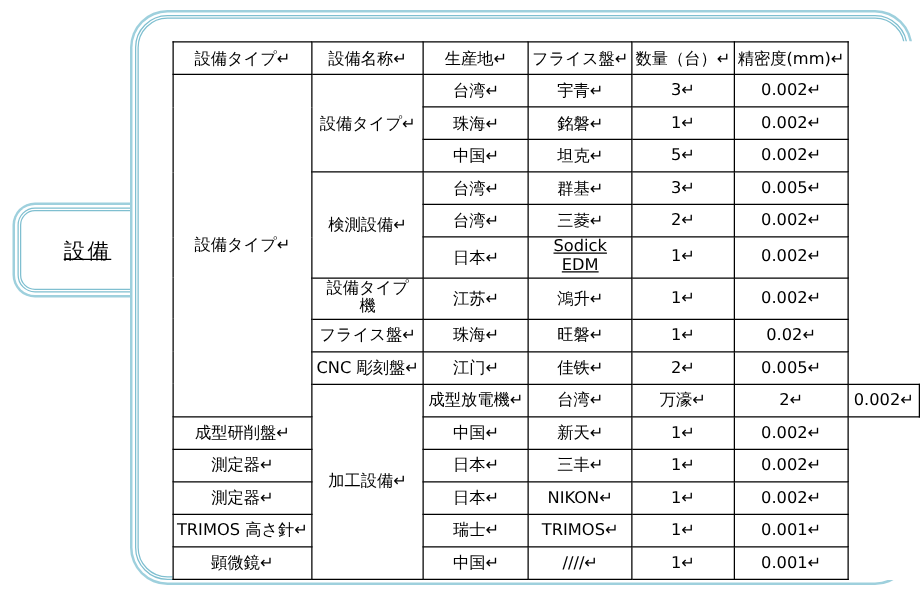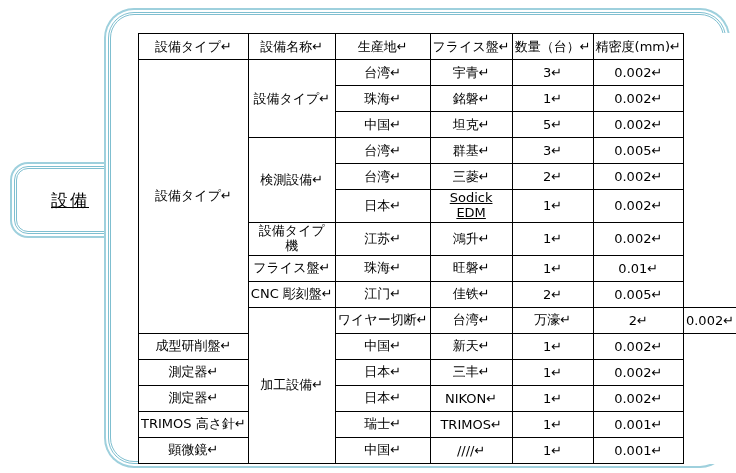--- a/index.html
+++ b/index.html
@@ -164,32 +164,32 @@
           <td class="c2">江苏↵</td>
           <td class="c3">鴻升↵</td>
           <td class="c4">1↵</td>
           <td class="c5">0.002↵</td>
         </tr>
         <tr>
           <td class="c1" rowspan="1">フライス盤↵</td>
           <td class="c2">珠海↵</td>
           <td class="c3">旺磐↵</td>
           <td class="c4">1↵</td>
-          <td class="c5">0.01↵</td>
+          <td class="c5">0.02↵</td>
         </tr>
         <tr>
           <td class="c1" rowspan="1">CNC 彫刻盤↵</td>
           <td class="c2">江门↵</td>
           <td class="c3">佳铁↵</td>
           <td class="c4">2↵</td>
           <td class="c5">0.005↵</td>
         </tr>
         <tr>
           <td class="c0" rowspan="6">加工設備↵</td>
-          <td class="c1" rowspan="1">ワイヤー切断↵</td>
+          <td class="c1" rowspan="1">成型放電機↵</td>
           <td class="c2">台湾↵</td>
           <td class="c3">万濠↵</td>
           <td class="c4">2↵</td>
           <td class="c5">0.002↵</td>
         </tr>
         <tr>
           <td class="c1" rowspan="1">成型研削盤↵</td>
           <td class="c2">中国↵</td>
           <td class="c3">新天↵</td>
           <td class="c4">1↵</td>

